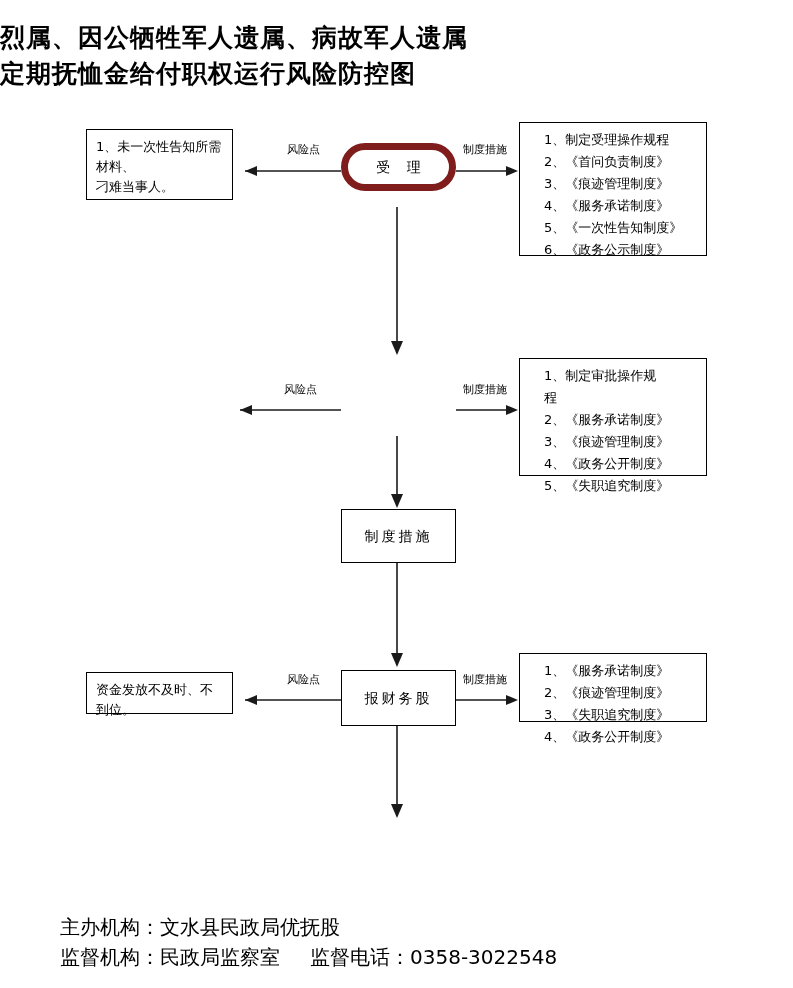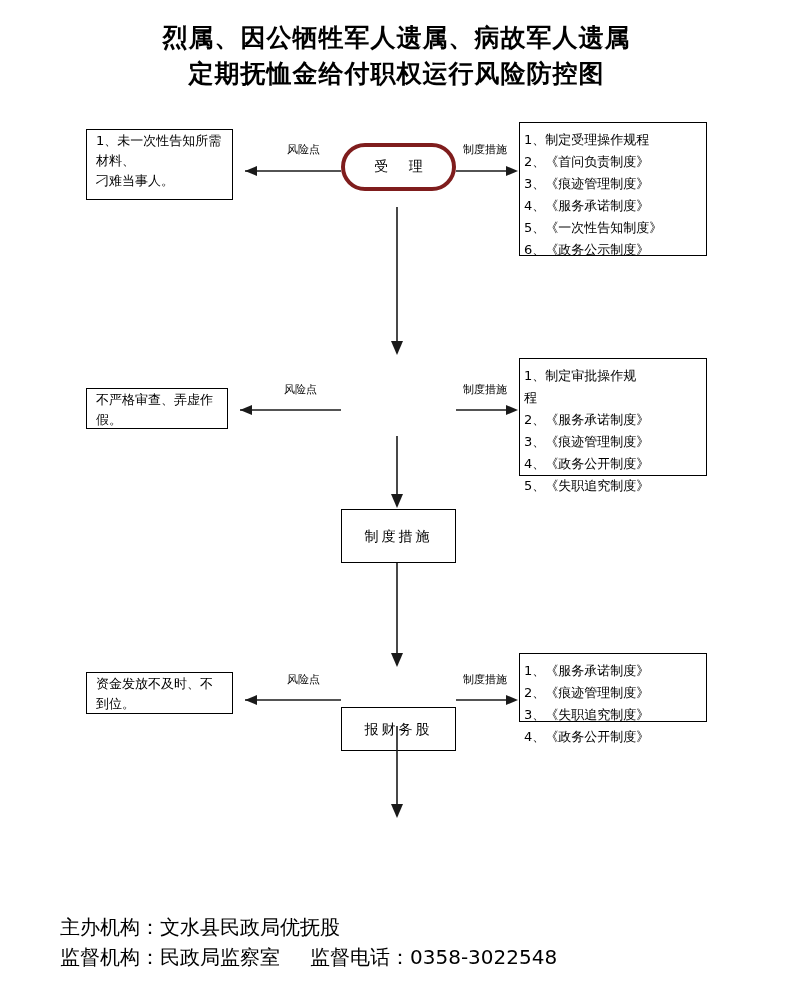--- a/index.html
+++ b/index.html
@@ -18,21 +18,21 @@
     background: #ffffff;
     overflow: hidden;
   }
 
   
   .title-block {
     position: absolute;
     left: 0;
     top: 20px;
     width: 793px;
-    text-align: center;
+    text-align: left;
   }
   .title-line {
     font-size: 25px;
     font-weight: bold;
     letter-spacing: 1px;
     line-height: 36px;
     font-family: "DejaVu Sans", "Liberation Sans", sans-serif;
   }
 
   
@@ -43,29 +43,29 @@
     box-sizing: border-box;
   }
   .box-text {
     font-size: 13px;
     line-height: 20px;
     white-space: pre-line;
   }
 
   
   .note-box {
-    padding: 1px 9px 0 9px;
+    padding: 7px 9px 0 9px;
   }
   .note-box .box-text {
     text-align: left;
   }
 
   
   .measure-box {
-    padding: 6px 4px 0 4px;
+    padding: 6px 4px 0 24px;
   }
   .measure-box .box-text {
     text-align: left;
     line-height: 22px;
   }
 
   
   .process-box {
     display: flex;
     align-items: center;
@@ -73,28 +73,27 @@
   }
   .process-box .box-text {
     font-size: 14px;
     letter-spacing: 3px;
     text-align: center;
   }
 
   
   .term-box {
     position: absolute;
-    border: 4px solid #7f1d1d;
+    border: 7px solid #7f1d1d;
     background: #ffffff;
     box-sizing: border-box;
     border-radius: 999px;
     display: flex;
     align-items: center;
     justify-content: center;
-    font-family: Liberation Mono, monospace;
   }
   .term-box .box-text {
     font-size: 14px;
     letter-spacing: 6px;
     text-indent: 6px;
     text-align: center;
   }
 
   
   .conn-label {
@@ -177,23 +176,20 @@
 4、《服务承诺制度》
 5、《一次性告知制度》
 6、《政务公示制度》</div>
   </div>
 
   <svg class="arrow" style="left:390px; top:207px; width:14px; height:150px;">
     <line x1="7" y1="0" x2="7" y2="138"></line>
     <polygon points="7,148 1,134 13,134"></polygon>
   </svg>
 
-  <div class="box note-box" style="left:86px; top:388px; width:142px; height:41px;">
-    <div class="box-text">不严格审查、弄虚作假。</div>
-  </div>
 
   <div class="conn-label" style="left:284px; top:382px;">风险点</div>
 
   <svg class="arrow" style="left:228px; top:404px; width:115px; height:12px;">
     <line x1="113" y1="6" x2="12" y2="6"></line>
     <polygon points="12,6 24,1 24,11"></polygon>
   </svg>
 
 
   <div class="conn-label" style="left:463px; top:382px;">制度措施</div>
@@ -230,21 +226,21 @@
     <div class="box-text">资金发放不及时、不到位。</div>
   </div>
 
   <div class="conn-label" style="left:287px; top:672px;">风险点</div>
 
   <svg class="arrow" style="left:233px; top:694px; width:110px; height:12px;">
     <line x1="108" y1="6" x2="12" y2="6"></line>
     <polygon points="12,6 24,1 24,11"></polygon>
   </svg>
 
-  <div class="box process-box" style="left:341px; top:670px; width:115px; height:44px;margin-top:37px;">
+  <div class="box process-box" style="left:341px; top:670px; width:115px; height:56px;">
     <div class="box-text">报财务股</div>
   </div>
 
   <div class="conn-label" style="left:463px; top:672px;">制度措施</div>
 
   <svg class="arrow" style="left:456px; top:694px; width:66px; height:12px;">
     <line x1="0" y1="6" x2="58" y2="6"></line>
     <polygon points="62,6 50,1 50,11"></polygon>
   </svg>
 

